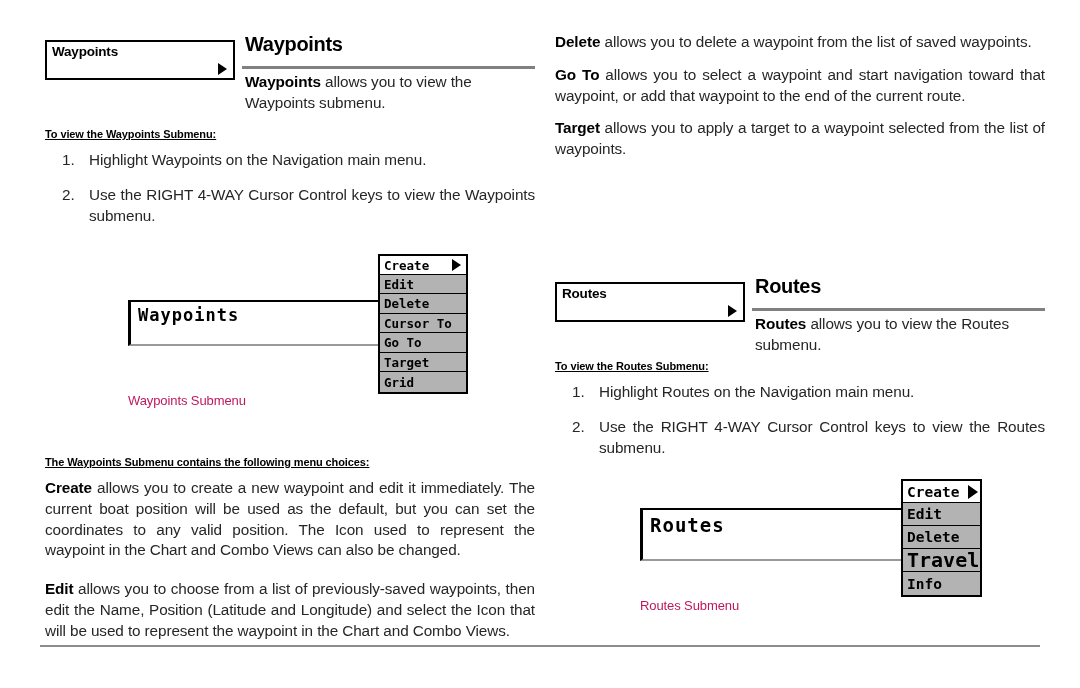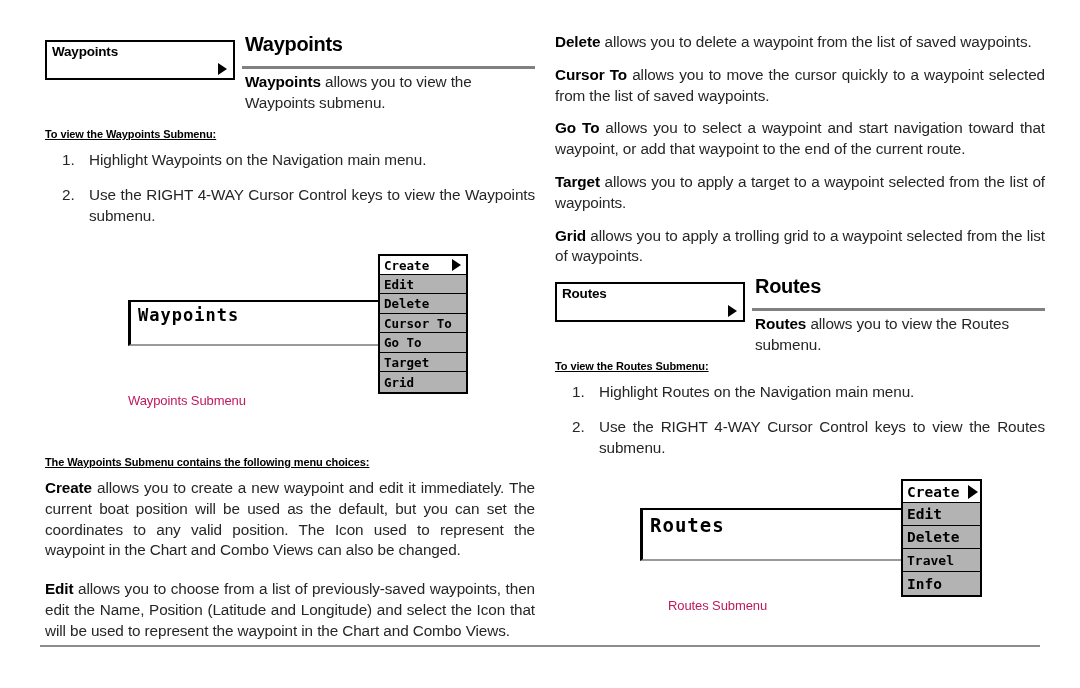--- a/index.html
+++ b/index.html
@@ -293,30 +293,24 @@
     <p class="para" style="margin-top:18px;">
       <span class="bold">Edit</span><span> allows you to choose from a list of previously-saved waypoints, then edit the Name, Position (Latitude and Longitude) and select the Icon that will be used to represent the waypoint in the Chart and Combo Views.</span>
     </p>
   </div>
 
   <div class="col col-right" style="top:32px;">
     <p class="para nojust">
       <span class="bold">Delete</span><span> allows you to delete a waypoint from the list of saved waypoints.</span>
     </p>
     <p class="para">
-      <span class="bold">Cursor To</span><span> allows you to move the cursor quickly to a waypoint selected from the list of saved waypoints.</span>
-    </p>
-    <p class="para">
       <span class="bold">Go To</span><span> allows you to select a waypoint and start navigation toward that waypoint, or add that waypoint to the end of the current route.</span>
     </p>
     <p class="para">
       <span class="bold">Target</span><span> allows you to apply a target to a waypoint selected from the list of waypoints.</span>
-    </p>
-    <p class="para">
-      <span class="bold">Grid</span><span> allows you to apply a trolling grid to a waypoint selected from the list of waypoints.</span>
     </p>
   </div>
 
   <div class="col col-right" style="top:272px;">
     <div class="sec-header">
       <div class="menu-chip">
         <span class="chip-label">Routes</span>
         <span class="chip-arrow"></span>
       </div>
       <div class="sec-title">Routes</div>
@@ -348,25 +342,25 @@
       <div class="dev-item selected" style="height:22px; font-size:14.5px;">
         <span>Create</span>
         <span class="sub-arrow" style="right:2px; border-top-width:7px; border-bottom-width:7px; border-left-width:10px;"></span>
       </div>
       <div class="dev-item" style="height:23px; font-size:14.5px;">
         <span>Edit</span>
       </div>
       <div class="dev-item" style="height:23px; font-size:14.5px;">
         <span>Delete</span>
       </div>
-      <div class="dev-item" style="height:23px; font-size:13px;">
+      <div class="dev-item" style="height:23px; font-size:20px;">
         <span>Travel</span>
       </div>
       <div class="dev-item" style="height:23px; font-size:14.5px;">
         <span>Info</span>
       </div>
     </div>
-    <div class="fig-caption" style="left:652px; top:598px; width:342px;">Routes Submenu</div>
+    <div class="fig-caption" style="left:624px; top:598px; width:342px;">Routes Submenu</div>
   </div>
 
   <div class="footer-rule"></div>
 
 </div>
 
 </body></html>

